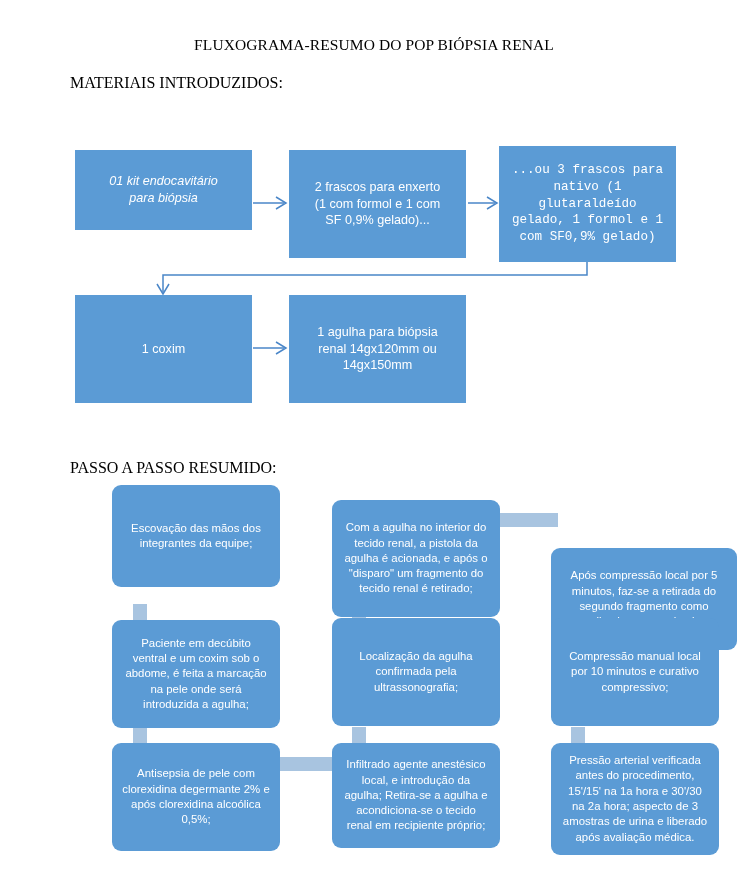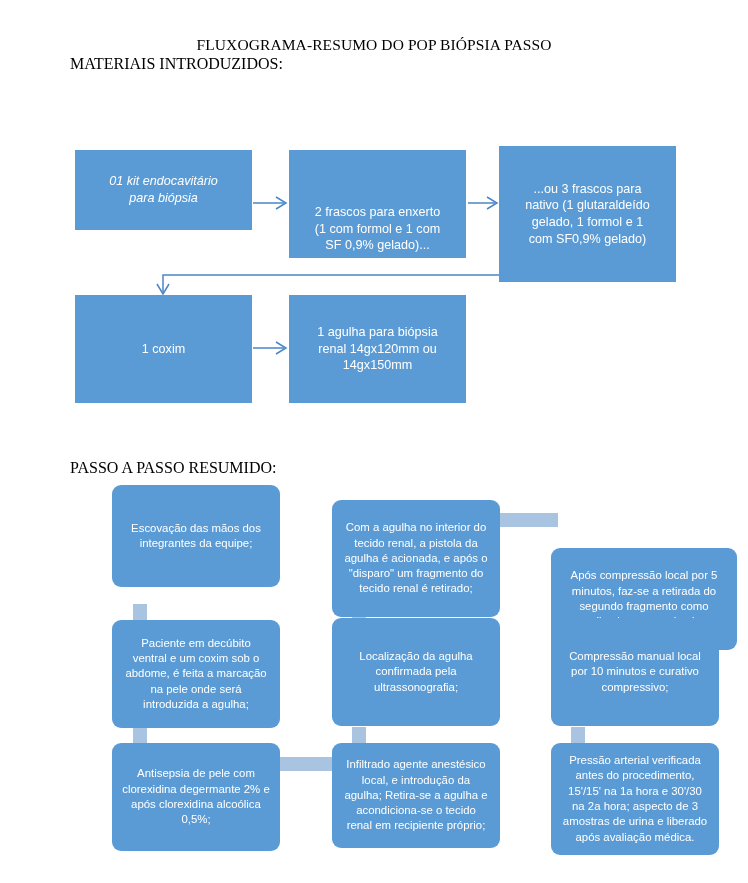--- a/index.html
+++ b/index.html
@@ -27,21 +27,21 @@
     color: #000000;
     letter-spacing: 0.1px;
   }
   .section-heading {
     position: absolute;
     font-family: "Liberation Serif", serif;
     font-size: 16px;
     color: #000000;
     white-space: nowrap;
   }
-  #heading-materiais { left: 70px; top: 55px; }
+  #heading-materiais { left: 70px; top: 74px; }
   #heading-passo     { left: 70px; top: 459px; }
 
   
   .box {
     position: absolute;
     background: #5b9bd5;
     color: #ffffff;
     display: flex;
     align-items: center;
     justify-content: center;
@@ -80,21 +80,21 @@
     left: 0;
     top: 0;
     width: 748px;
     height: 883px;
     pointer-events: none;
   }
 </style>
 </head>
 <body>
 
-<div class="doc-title">FLUXOGRAMA-RESUMO DO POP BIÓPSIA PASSO</div>
+<div class="doc-title">FLUXOGRAMA-RESUMO DO POP BIÓPSIA RENAL</div>
 
 <div class="section-heading" id="heading-materiais">MATERIAIS INTRODUZIDOS:</div>
 
 <div class="section-heading" id="heading-passo">PASSO A PASSO RESUMIDO:</div>
 
 <svg id="arrow-layer" viewBox="0 0 748 883" xmlns="http://www.w3.org/2000/svg">
 
   <g>
     <line x1="253" y1="203" x2="284" y2="203" stroke="#4a86c8" stroke-width="1.5"></line>
     <polyline points="276,197 286,203 276,209" fill="none" stroke="#4a86c8" stroke-width="1.5"></polyline>
@@ -114,27 +114,27 @@
     <line x1="253" y1="348" x2="284" y2="348" stroke="#4a86c8" stroke-width="1.5"></line>
     <polyline points="276,342 286,348 276,354" fill="none" stroke="#4a86c8" stroke-width="1.5"></polyline>
   </g>
 </svg>
 
 <div class="box box-sharp" style="left:75px;  top:150px; width:177px; height:80px;font-style:italic;">
   <span class="box-text">01 kit endocavitário
 para biópsia</span>
 </div>
 
-<div class="box box-sharp" style="left:289px; top:150px; width:177px; height:108px;align-items:flex-end;">
+<div class="box box-sharp" style="left:289px; top:150px; width:177px; height:108px;">
   <span class="box-text">2 frascos para enxerto
 (1 com formol e 1 com
 SF 0,9% gelado)...</span>
 </div>
 
-<div class="box box-sharp" style="left:499px; top:146px; width:177px; height:136px;">
+<div class="box box-sharp" style="left:499px; top:146px; width:177px; height:116px;font-family:Liberation Mono, monospace;">
   <span class="box-text">...ou 3 frascos para
 nativo (1 glutaraldeído
 gelado, 1 formol e 1
 com SF0,9% gelado)</span>
 </div>
 
 <div class="box box-sharp" style="left:75px;  top:295px; width:177px; height:108px;justify-content:center;">
   <span class="box-text">1 coxim</span>
 </div>
 

